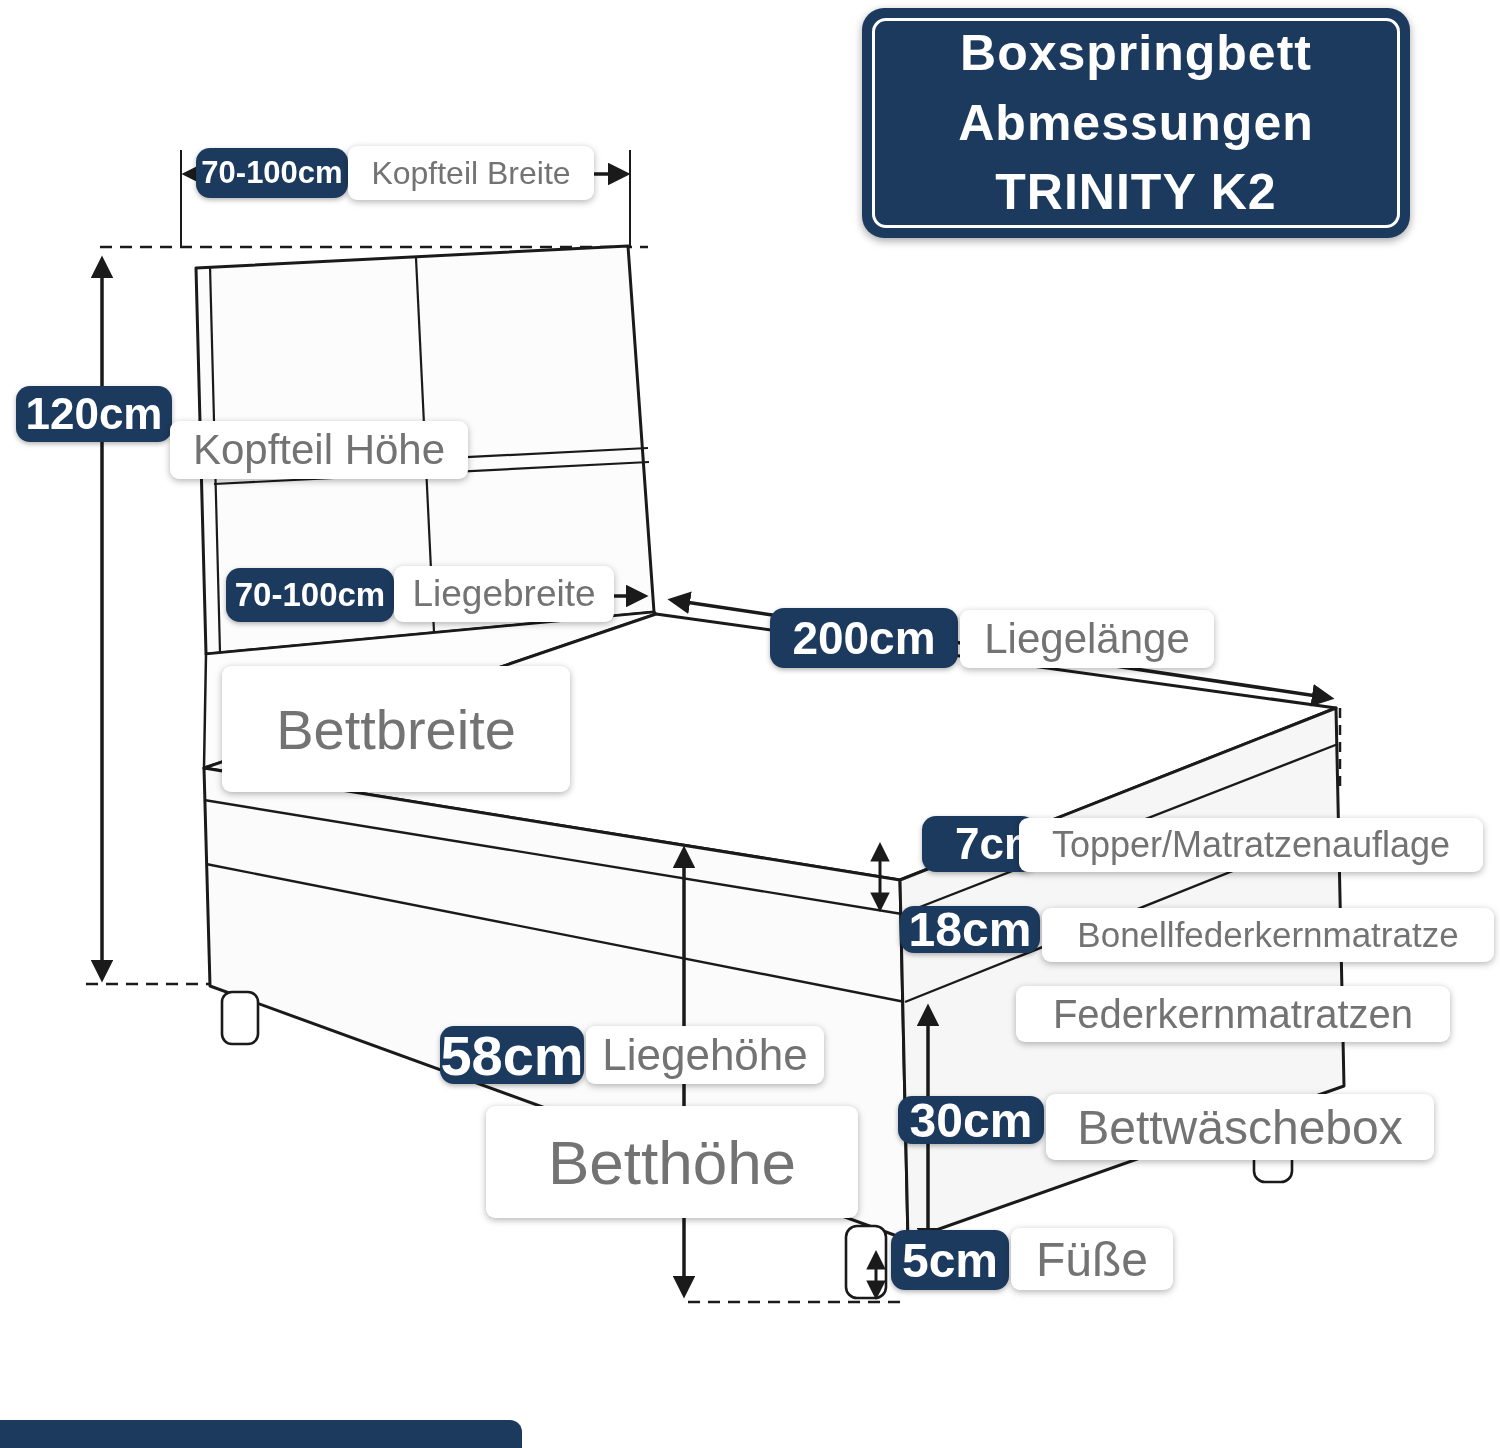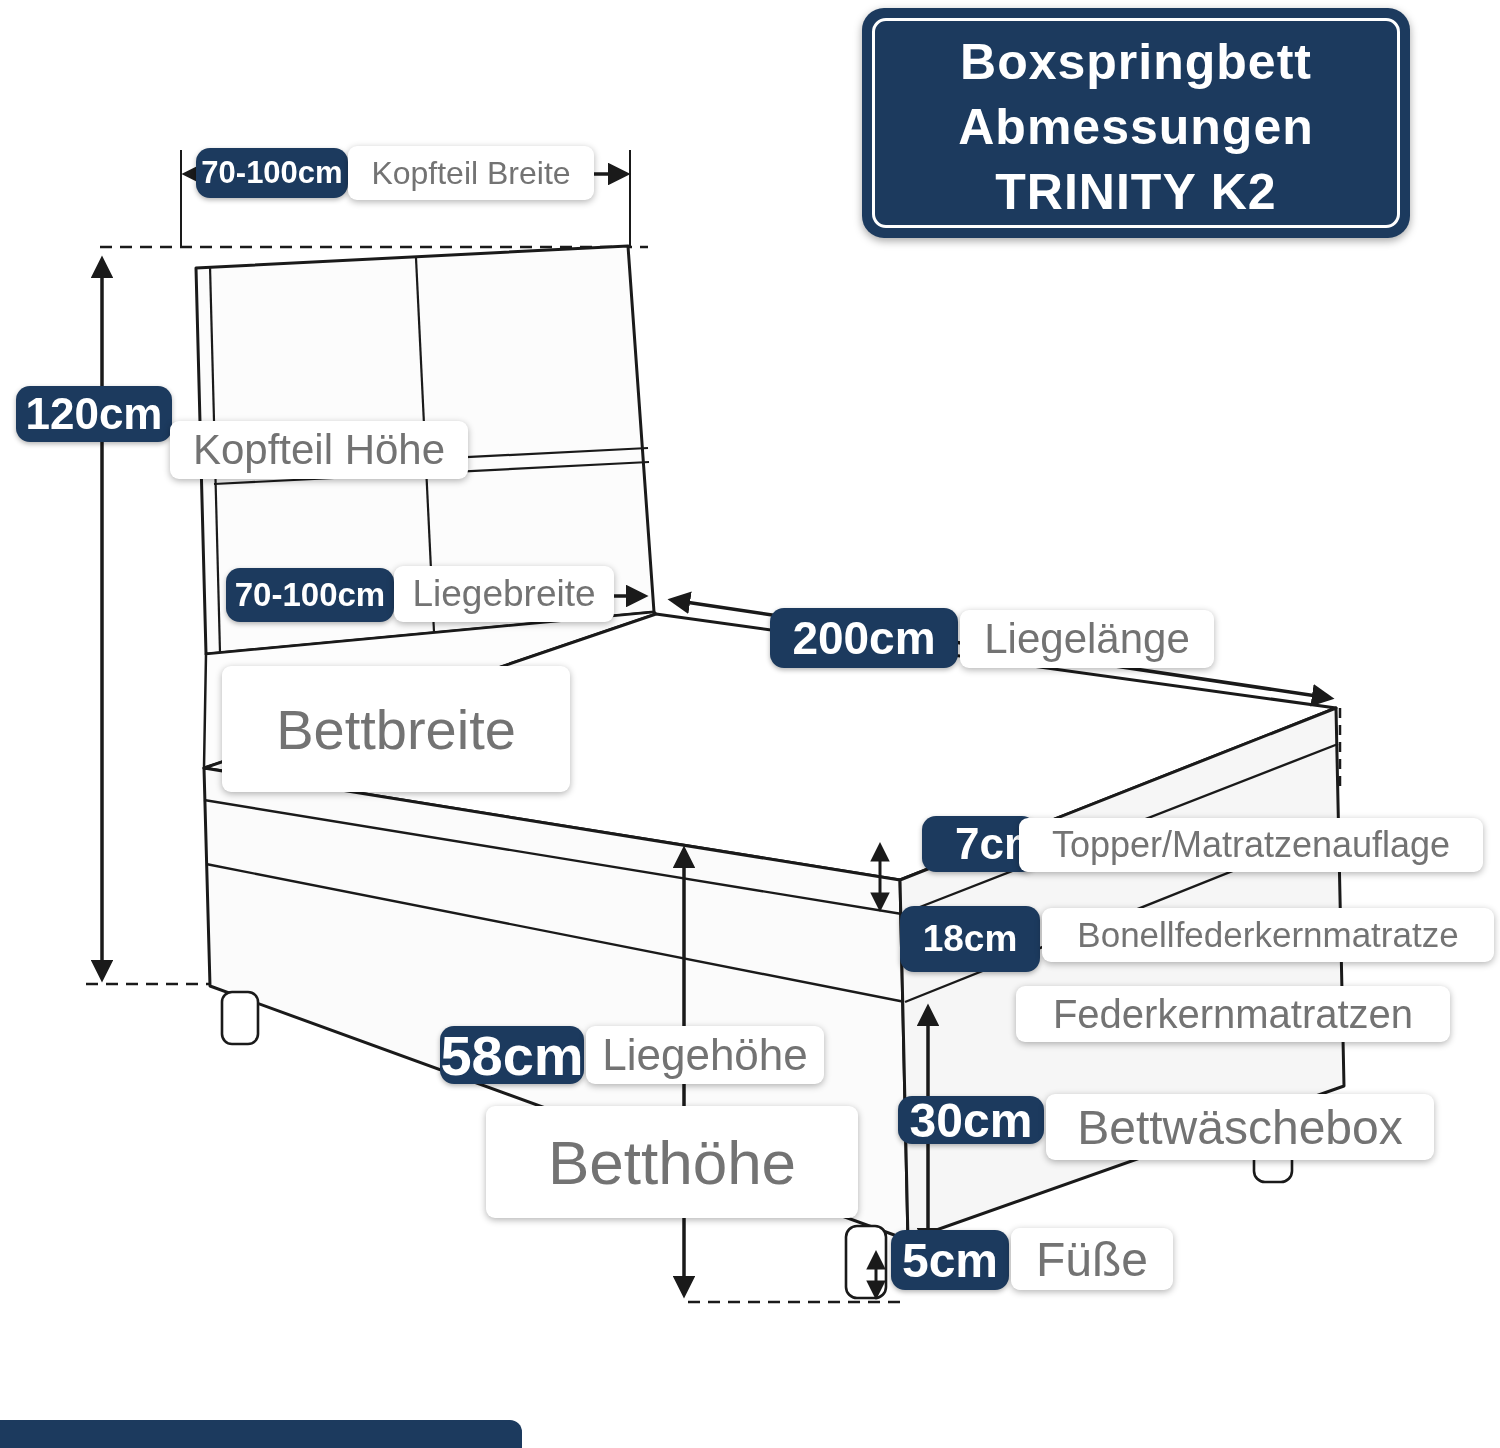--- a/index.html
+++ b/index.html
@@ -21,21 +21,21 @@
     font-weight:normal; border-radius:9px; box-shadow:0 2px 7px rgba(0,0,0,.3);
     white-space:nowrap; padding:0 10px; box-sizing:border-box;
   }
   .title-box {
     position:absolute; left:862px; top:8px; width:548px; height:230px;
     background:var(--navy); border-radius:22px; box-shadow:0 3px 8px rgba(0,0,0,.35);
   }
   .title-inner {
     position:absolute; left:10px; top:10px; right:10px; bottom:10px;
     border:3px solid #ffffff; border-radius:14px;
-    display:flex; flex-direction:column; align-items:center; justify-content:flex-end;
+    display:flex; flex-direction:column; align-items:center; justify-content:space-between;
   }
   .title-line { color:#ffffff; font-size:50px; font-weight:bold; letter-spacing:1px; line-height:1.3; }
   .bottom-bar {
     position:absolute; left:-14px; top:1420px; width:536px; height:42px;
     background:var(--navy); border-radius:12px;
   }
 </style>
 </head>
 <body>
 
@@ -107,21 +107,21 @@
   <div class="wlabel" style="left:394px; top:566px; width:220px; height:56px; font-size:37px;">Liegebreite</div>
 
   <div class="wlabel" style="left:222px; top:666px; width:348px; height:126px; font-size:56px;">Bettbreite</div>
 
   <div class="badge" style="left:770px; top:608px; width:188px; height:60px; font-size:46px;">200cm</div>
   <div class="wlabel" style="left:960px; top:610px; width:254px; height:58px; font-size:42px;">Liegelänge</div>
 
   <div class="badge" style="left:922px;  top:816px; width:114px; height:56px; font-size:44px;padding-left:46px;">7cm</div>
   <div class="wlabel" style="left:1019px; top:818px; width:464px; height:54px; font-size:36px;">Topper/Matratzenauflage</div>
 
-  <div class="badge" style="left:900px;  top:906px; width:140px; height:66px; font-size:37px;">18cm</div>
+  <div class="badge" style="left:900px;  top:906px; width:140px; height:47px; font-size:48px;">18cm</div>
   <div class="wlabel" style="left:1042px; top:908px; width:452px; height:54px; font-size:35px;">Bonellfederkernmatratze</div>
 
   <div class="wlabel" style="left:1016px; top:986px; width:434px; height:56px; font-size:40px;">Federkernmatratzen</div>
 
   <div class="badge" style="left:440px; top:1026px; width:144px; height:58px; font-size:56px;">58cm</div>
   <div class="wlabel" style="left:586px; top:1026px; width:238px; height:58px; font-size:44px;">Liegehöhe</div>
 
   <div class="wlabel" style="left:486px; top:1106px; width:372px; height:112px; font-size:62px;">Betthöhe</div>
 
   <div class="badge" style="left:898px;  top:1096px; width:146px; height:48px; font-size:48px;">30cm</div>

